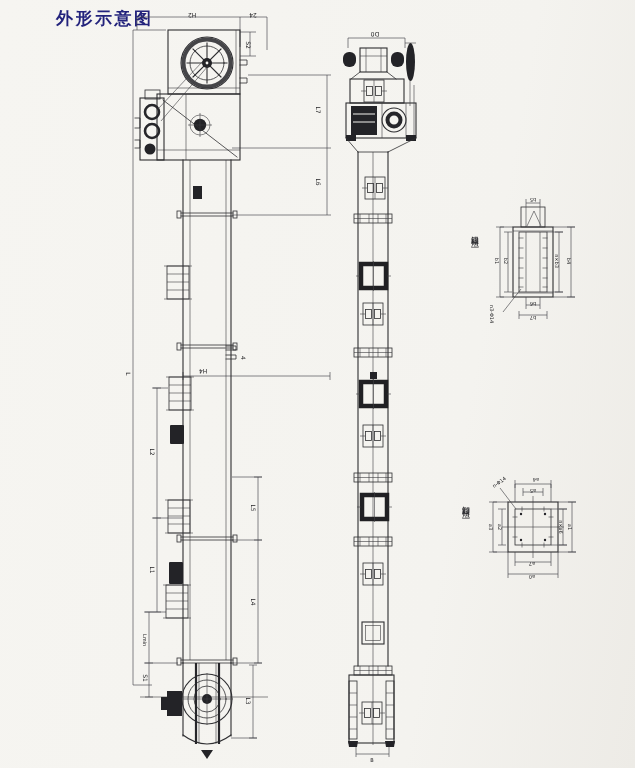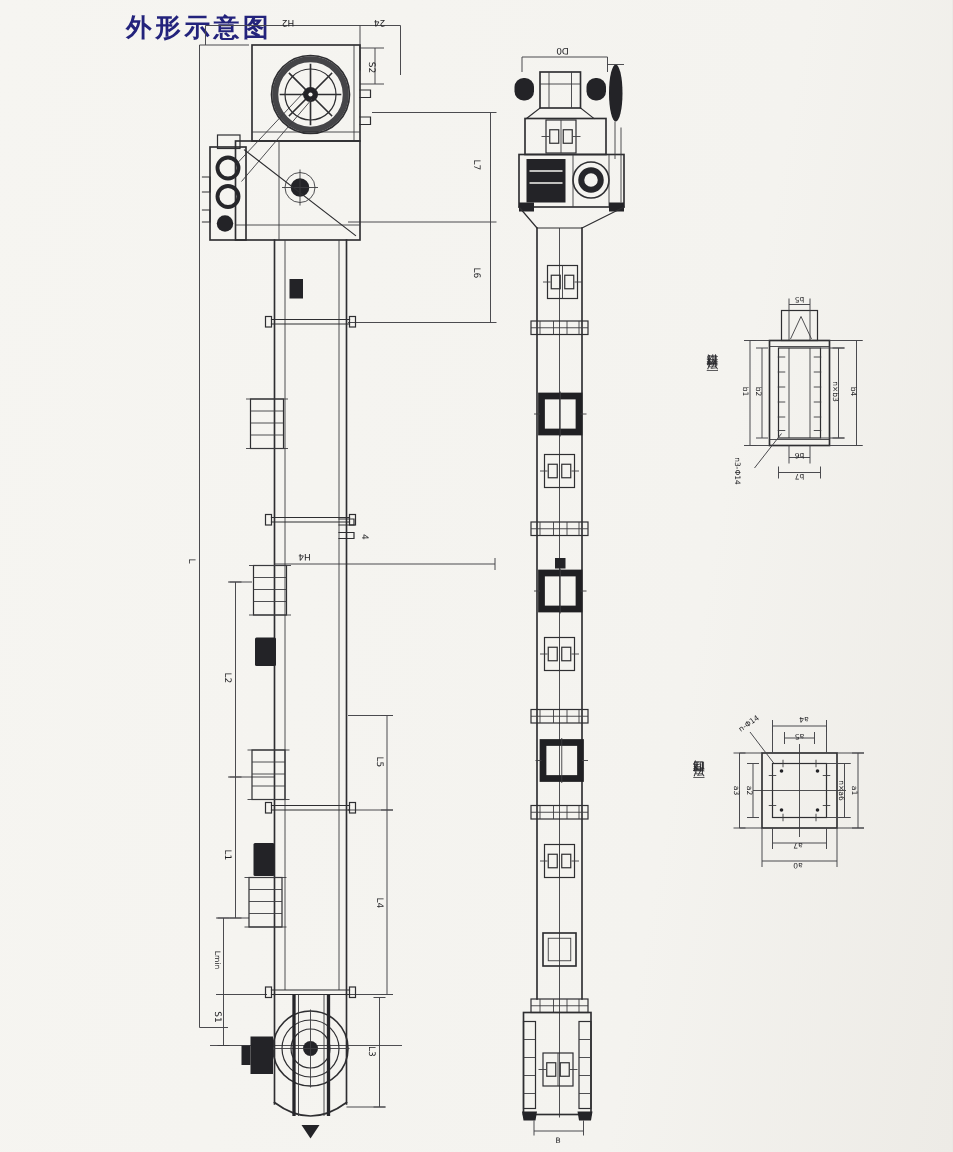--- a/index.html
+++ b/index.html
@@ -3,21 +3,21 @@
 <meta charset="utf-8">
 <style>
   html,body{margin:0;padding:0;background:#e9e8e4;}
   #stage{
     position:relative;width:635px;height:768px;overflow:hidden;
     background:linear-gradient(100deg,#f6f5f1 0%,#f4f3ef 70%,#edebe6 100%);
     font-family:"DejaVu Sans",sans-serif;
   }
   #page-title{
     position:absolute;left:56px;top:7px;
-    font-weight:bold;font-size:17px;letter-spacing:2.5px;color:#23237c;margin-left:28px;
+    font-weight:bold;font-size:17px;letter-spacing:2.5px;color:#23237c;
   }
   .vlabel{
     position:absolute;writing-mode:vertical-rl;text-orientation:upright;
     font-size:8px;line-height:1;letter-spacing:1px;color:#2a2a2e;
   }
   #inlet-label{left:470px;top:229px;}
   #outlet-label{left:461px;top:500px;}
   svg{position:absolute;left:0;top:0;}
   .obj{stroke:#2e2e31;fill:none;stroke-width:1.1;stroke-linecap:square;}
   .w8{stroke-width:.8;}

